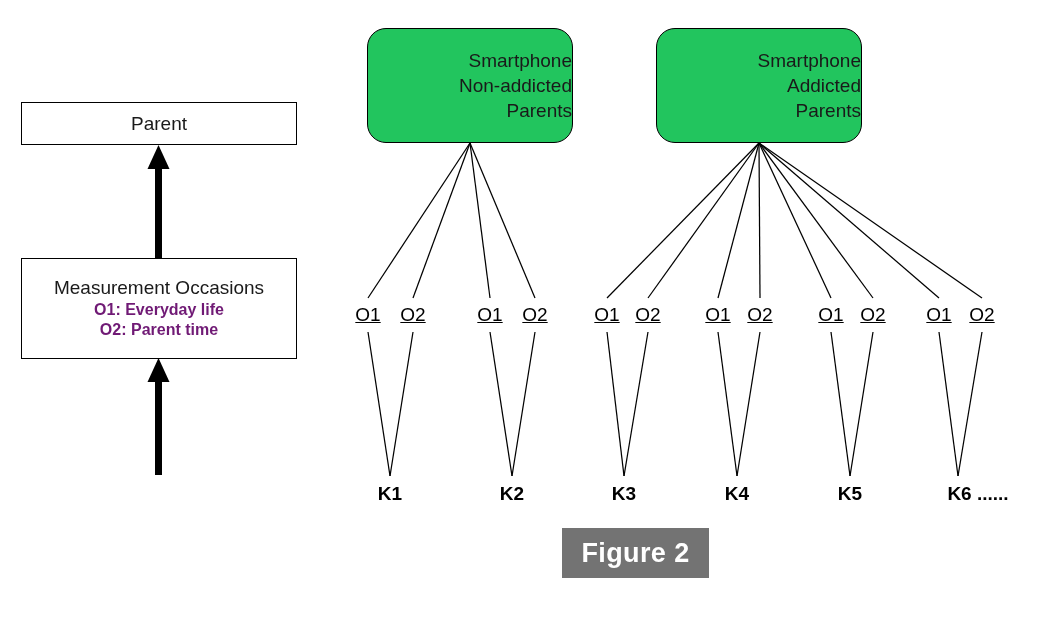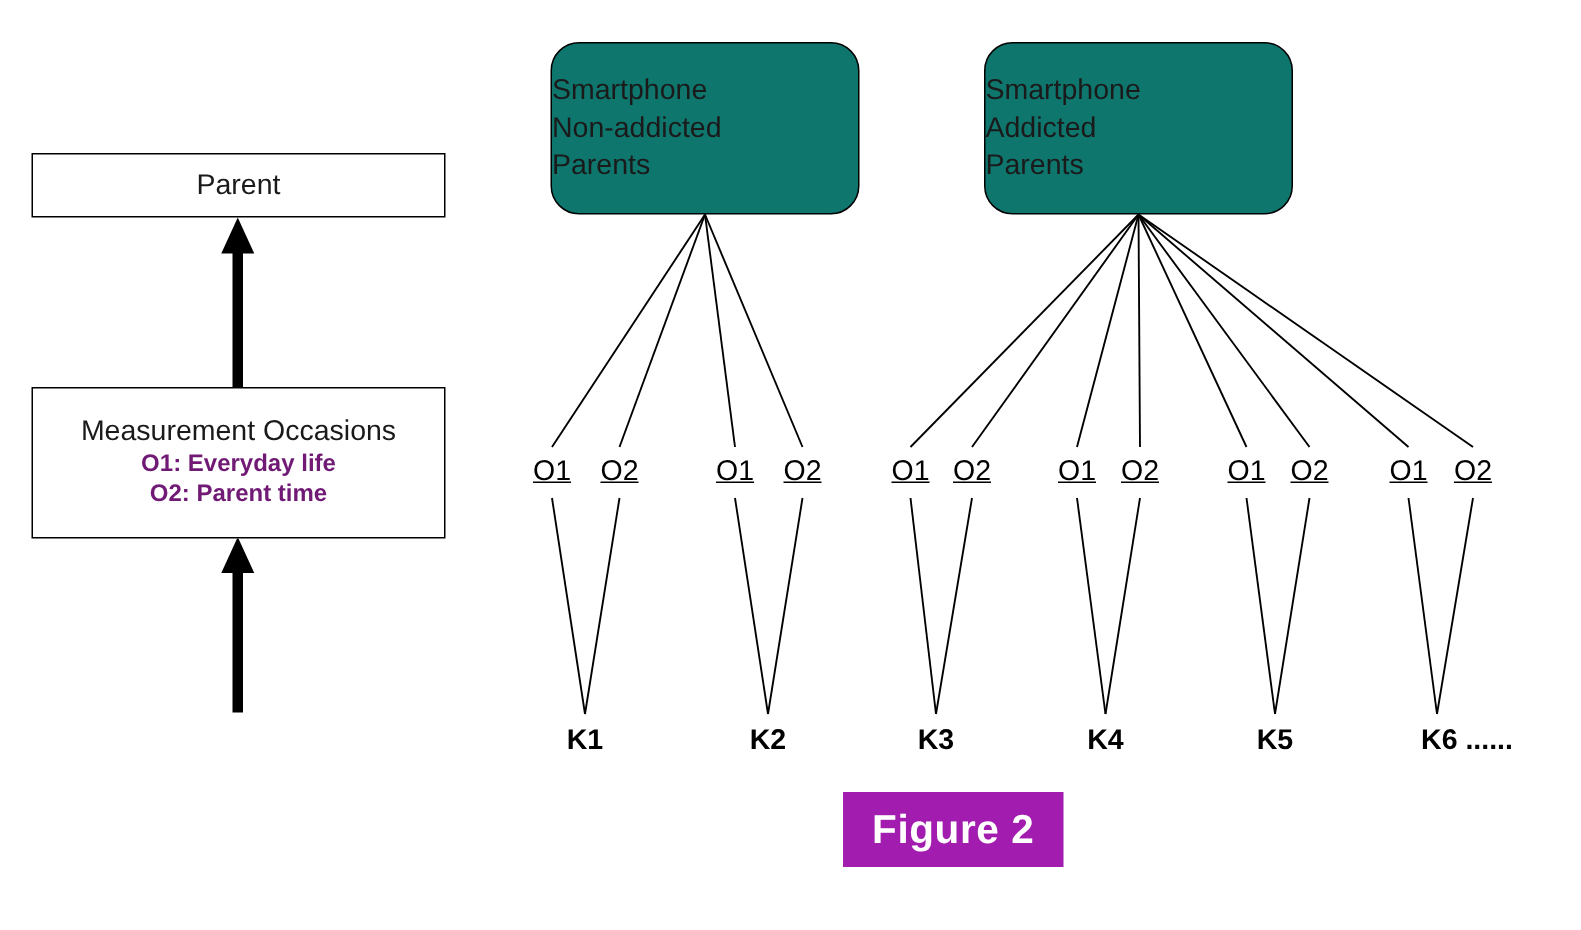--- a/index.html
+++ b/index.html
@@ -53,24 +53,24 @@
   #box-parent   { left: 21px;  top: 102px; width: 276px; height: 43px; }
   #box-measure  { left: 21px;  top: 258px; width: 276px; height: 101px; }
   #box-kid      { left: 21px;  top: 475px; width: 276px; height: 43px; }
 
   
   .round-box {
     position: absolute;
     box-sizing: border-box;
     border: 1.6px solid #000000;
     border-radius: 19px;
-    background: #0f766e;
+    background: #22c55e;
     display: flex;
     flex-direction: column;
-    align-items: flex-start;
+    align-items: flex-end;
     justify-content: center;
     text-align: center;
   }
   .round-line {
     font-size: 19px;
     line-height: 1.32;
     color: #1a1a1a;
     white-space: nowrap;
   }
   .round-line.bold { font-weight: normal; }
@@ -89,21 +89,21 @@
   .node-label.o-label { top: 305px; text-decoration: underline; }
   .node-label.k-label { top: 484px; font-weight: bold; }
 
   
   #figure-caption {
     position: absolute;
     left: 562px;
     top: 528px;
     width: 147px;
     height: 50px;
-    background: #a21caf;
+    background: #737373;
     color: #ffffff;
     font-size: 27px;
     font-weight: bold;
     display: flex;
     align-items: center;
     justify-content: center;
     letter-spacing: 0.4px;
   }
 </style>
 </head>

